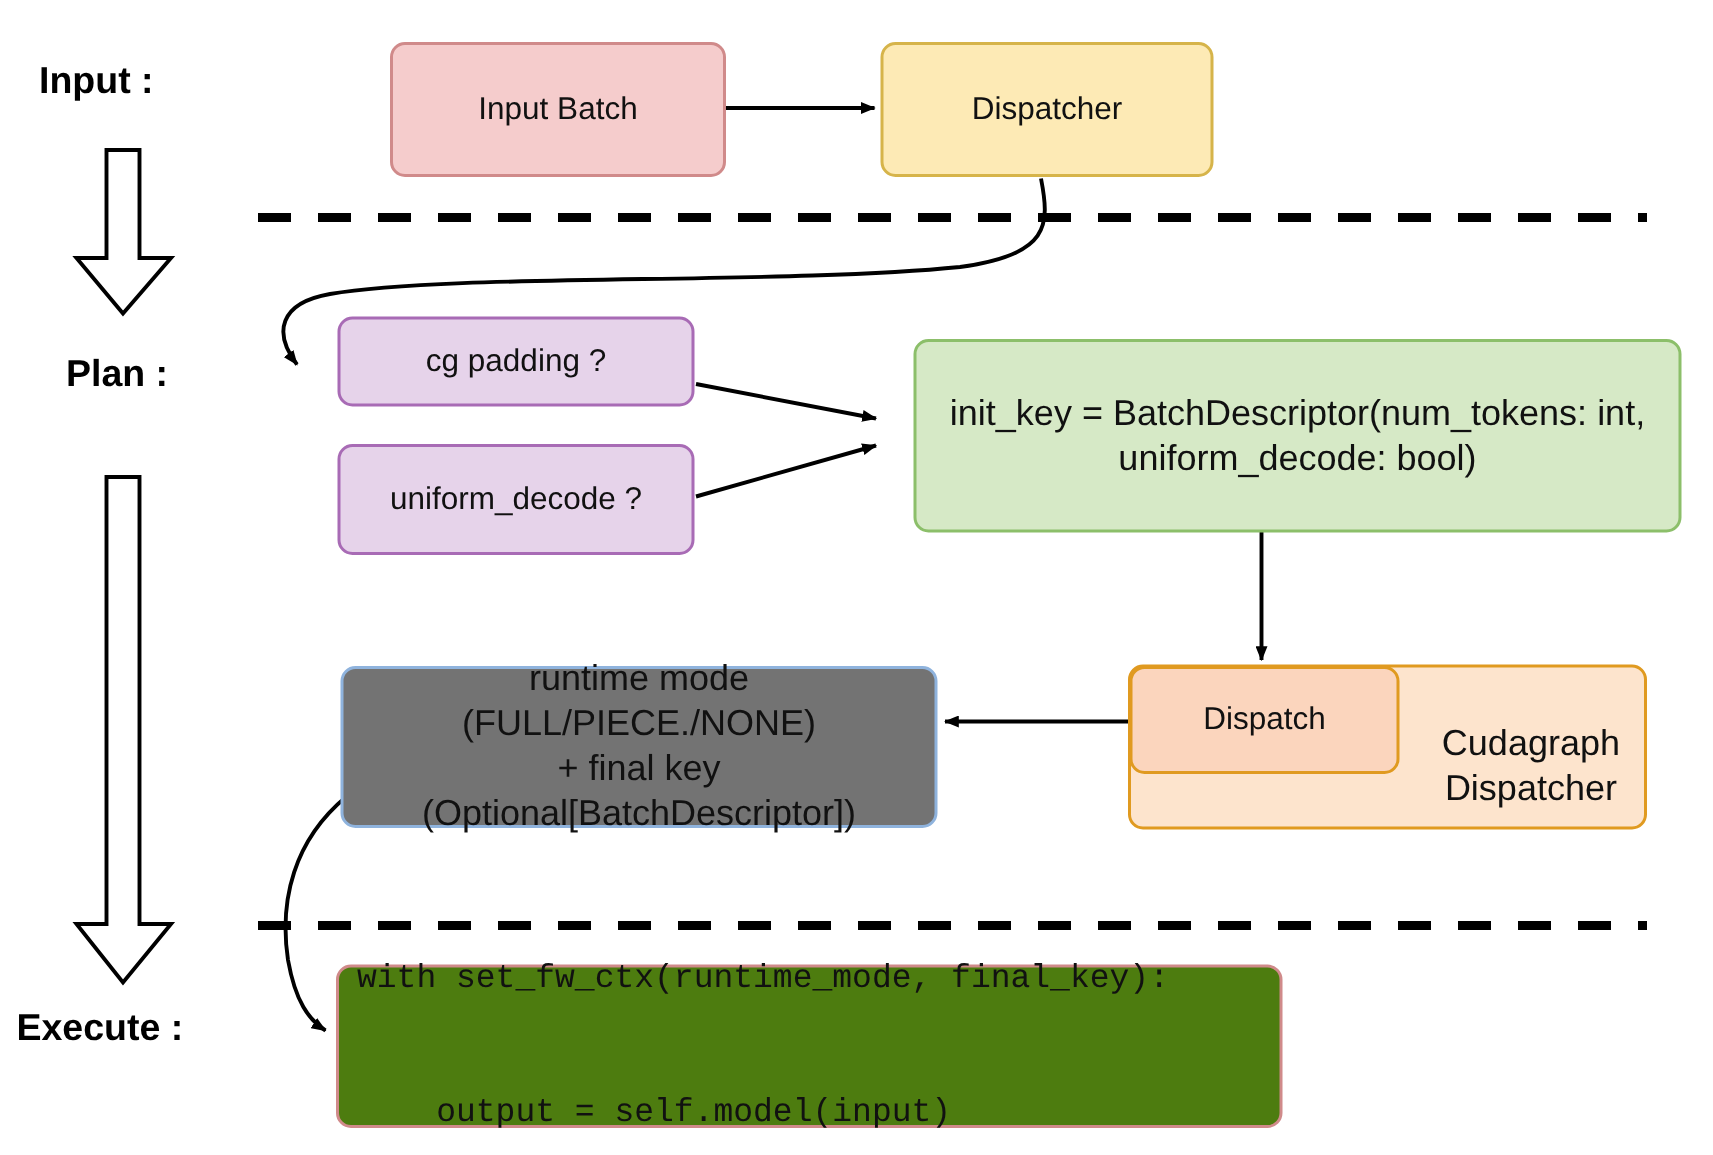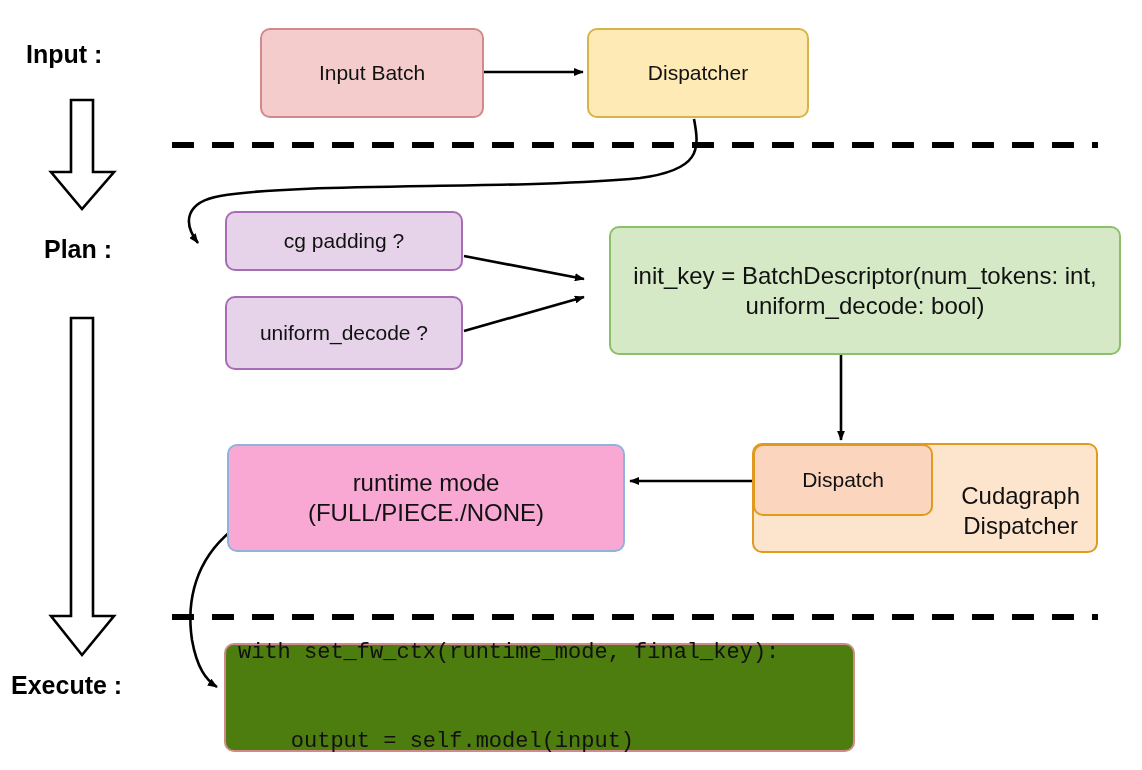--- a/index.html
+++ b/index.html
@@ -66,21 +66,21 @@
   }
   .node-purple {
     background: #e6d3ea;
     border-color: #a86bb5;
   }
   .node-green {
     background: #d6e9c6;
     border-color: #8cbf6a;
   }
   .node-blue {
-    background: #f9a8d4;
+    background: #737373;
     border-color: #8fb3dd;
   }
   .node-orange-outer {
     background: #fde4cd;
     border-color: #e09a20;
     align-items: flex-start;
     justify-content: flex-end;
     padding-top: 36px;
     padding-right: 16px;
   }
@@ -158,20 +158,21 @@
   <div class="node node-green" style="left:588px; top:226px; width:512px; height:129px;margin-left:21px;">
     <div class="stack-label">
       <div>init_key = BatchDescriptor(num_tokens: int,</div>
       <div>uniform_decode: bool)</div>
     </div>
   </div>
 
   <div class="node node-blue" style="left:227px; top:444px; width:398px; height:108px;">
     <div class="stack-label">
       <div>runtime mode (FULL/PIECE./NONE)</div>
+      <div>+ final key (Optional[BatchDescriptor])</div>
     </div>
   </div>
 
   <div class="node node-orange-outer" style="left:752px; top:443px; width:346px; height:110px;">
     <div class="stack-label">
       <div>Cudagraph</div>
       <div>Dispatcher</div>
     </div>
   </div>
 

